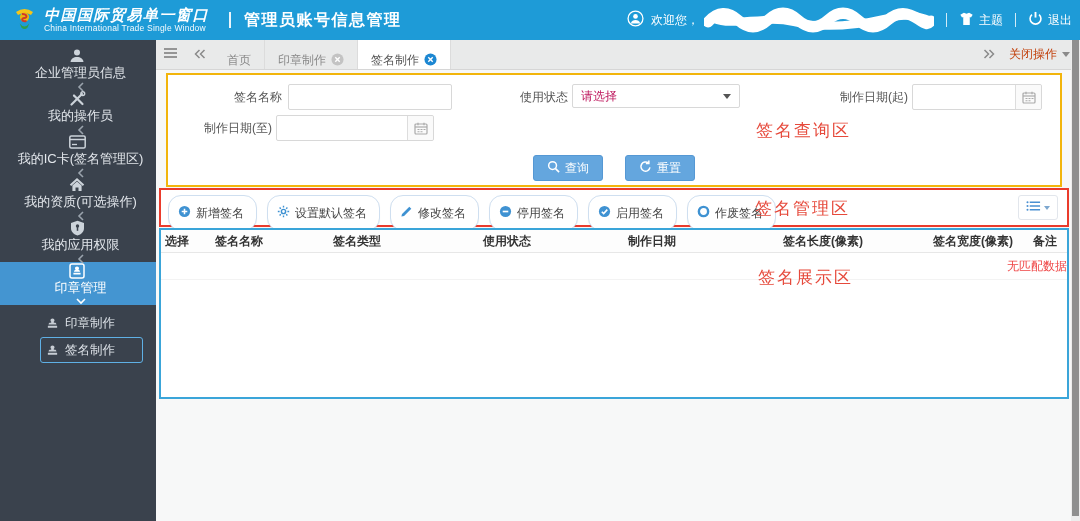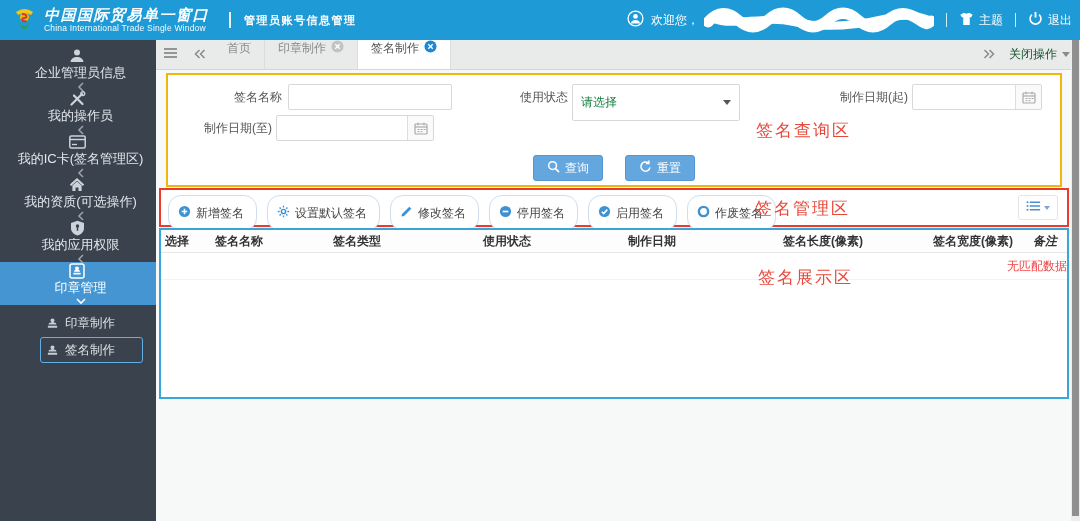--- a/index.html
+++ b/index.html
@@ -7,21 +7,21 @@
   body { font-family:"Liberation Sans","DejaVu Sans",sans-serif; background:#fff; overflow:hidden; }
   .screen { position:relative; width:1080px; height:521px; overflow:hidden; background:#f7f8f8; }
 
   
   .header { position:absolute; top:0; left:0; width:1080px; height:40px; background:#1e9bd7; display:flex; align-items:center; color:#fff; }
   .brand { display:flex; align-items:center; gap:8px; padding-left:13px; flex:none; }
   .brand-text { line-height:1.1; }
   .brand-title { font-size:15px; font-weight:bold; letter-spacing:1.5px;font-style:italic; }
   .brand-sub { font-size:8.5px; opacity:.95; letter-spacing:.2px; }
   .vbar { width:2px; height:16px; background:rgba(255,255,255,.9); margin:0 13px 0 20px; flex:none; }
-  .page-title { font-size:11px; font-weight:bold; letter-spacing:1.5px; flex:none; }
+  .page-title { font-size:16px; font-weight:bold; letter-spacing:1.5px; flex:none; }
   .hdr-right { margin-left:auto; display:flex; align-items:center; gap:7px; padding-right:8px; font-size:12px; }
   .hdr-right .thinbar { width:1px; height:14px; background:rgba(255,255,255,.8); margin:0 5px; }
   .hdr-link { display:flex; align-items:center; gap:5px; cursor:pointer; }
   .redaction { position:relative; width:230px; height:26px; margin-left:-2px; }
 
   
   .sidebar { position:absolute; top:40px; left:0; width:156px; bottom:0; background:#3a424d; }
   .nav { padding-top:7px; }
   .nav-item { height:43px; display:flex; align-items:center; padding:0 10px 0 15px; color:#e2e6eb; font-size:13px; cursor:pointer;flex-direction:column; }
   .nav-item .nicon { width:18px; height:17px; margin-right:7px; flex:none; display:flex; align-items:center; justify-content:center; }
@@ -30,36 +30,36 @@
   .nav-item.active { background:#4495d1; color:#fff; }
   .subnav { padding-top:5px; }
   .subnav-item { height:27px; display:flex; align-items:center; padding-left:46px; font-size:12.5px; color:#dde2e8; cursor:pointer; }
   .subnav-item .sicon { margin-right:6px; display:flex; align-items:center; }
   .subnav-item.selected { border:1px solid #5fb0e5; border-radius:3px; margin-left:40px; padding-left:5px; width:103px; height:26px; }
 
   
   .main { position:absolute; top:40px; left:156px; right:0; bottom:0; background:#f7f8f8; }
   .tabbar { position:absolute; top:0; left:0; right:0; height:30px; background:#e9eaea; border-bottom:1px solid #d6d6d6; display:flex; align-items:stretch; font-size:12px; color:#8a8a8a; }
   .tbtn { width:29px; display:flex; align-items:center; justify-content:center; cursor:pointer; }
-  .tab { display:flex; align-items:flex-start; gap:5px; padding:0 13px; border-right:1px solid #dcdcdc; cursor:pointer; white-space:nowrap; }
+  .tab { display:flex; align-items:flex-end; gap:5px; padding:0 13px; border-right:1px solid #dcdcdc; cursor:pointer; white-space:nowrap; }
   .tab.active { background:#fff; color:#555; }
   .tab-right { margin-left:auto; display:flex; align-items:center; gap:6px; padding-right:10px; }
   .caret-sm { width:0; height:0; border-left:4px solid transparent; border-right:4px solid transparent; border-top:5px solid #8a8a8a; }
   .scrollbar { position:absolute; top:0; right:0; width:9px; bottom:0; background:#ededed; }
   .scroll-thumb { position:absolute; top:0; left:1px; width:7px; height:99%; background:#8f8f8f; }
 
   .content { position:absolute; top:30px; left:0; right:9px; bottom:0; }
 
   
   .query-box { position:absolute; left:10px; top:3px; width:896px; height:114px; background:#fff; border:2px solid #f2b50c; }
   .fld-label { position:absolute; font-size:12px; color:#555; line-height:26px; text-align:right; white-space:nowrap; }
   .inp { position:absolute; height:26px; background:#fff; border:1px solid #d8d8d8; border-radius:2px; display:flex; align-items:center; }
   .inp input { border:none; outline:none; flex:1; min-width:0; height:100%; padding:0 6px; font-size:12px; background:transparent; }
   .addon { width:26px; height:100%; border-left:1px solid #ddd; background:#fafafa; display:flex; align-items:center; justify-content:center; border-radius:0 2px 2px 0; cursor:pointer; flex:none; }
-  .select { position:absolute; height:37px; background:#fff; border:1px solid #d8d8d8; border-radius:2px; display:flex; align-items:center; justify-content:space-between; padding:0 8px; font-size:12px; color:#15803d; cursor:pointer;text-align:center; }
+  .select { position:absolute; height:24px; background:#fff; border:1px solid #d8d8d8; border-radius:2px; display:flex; align-items:center; justify-content:space-between; padding:0 8px; font-size:12px; color:#be185d; cursor:pointer;text-align:center; }
   .caret-dk { width:0; height:0; border-left:4px solid transparent; border-right:4px solid transparent; border-top:5px solid #555; }
   .btn-row { position:absolute; left:0; right:0; top:80px; display:flex; justify-content:center; gap:22px; }
   .btn-blue { height:26px; padding:0 13px; background:#64a6de; border:1px solid #5598d4; border-radius:3px; color:#fff; font-size:12px; display:flex; align-items:center; gap:5px; cursor:pointer; }
   .zone-note { position:absolute; color:#e6493b; font-size:17px; letter-spacing:2px; white-space:nowrap; }
 
   
   .manage-box { position:absolute; left:3px; top:118px; width:910px; height:39px; background:#fff; border:2px solid #ea3b2c; }
   .pill-row { position:absolute; left:7px; top:5px; display:flex; gap:10px; }
   .pill { height:36px; border:1px solid #cfdff0; border-radius:13px; background:#fff; padding:0 12px 0 9px; display:flex; align-items:center; gap:5px; font-size:12px; color:#444; cursor:pointer; box-shadow:0 1px 1px rgba(0,0,0,.05); white-space:nowrap; }
   .list-btn { position:absolute; right:9px; top:5px; width:40px; height:25px; border:1px solid #e2e6ec; border-radius:3px; background:#fff; display:flex; align-items:center; justify-content:center; gap:3px; cursor:pointer; }
@@ -69,21 +69,21 @@
   .table-box { position:absolute; left:3px; top:158px; width:910px; height:171px; background:#fff; border:2px solid #3aa5d9; }
   .thead { display:flex; height:23px; border-bottom:1px solid #e7e7e7; background:#fdfdfd; font-size:12px; font-weight:bold; color:#333; align-items:center; }
   .th { padding-left:4px; white-space:nowrap; overflow:hidden; flex:none; }
   .th:nth-child(1){ width:50px; }
   .th:nth-child(2){ width:118px; }
   .th:nth-child(3){ width:150px; }
   .th:nth-child(4){ width:145px; }
   .th:nth-child(5){ width:155px; }
   .th:nth-child(6){ width:150px; }
   .th:nth-child(7){ width:100px; }
-  .th:nth-child(8){ flex:1;font-style:italic; }
+  .th:nth-child(8){ flex:1; }
   .empty-row { height:27px; border-bottom:1px solid #f3f3f3; display:flex; align-items:center; justify-content:flex-end; font-size:12px; color:#ef4444; }
 </style>
 </head>
 <body>
 
 <div class="screen">
 
   <div class="header">
     <div class="brand">
       <span>
@@ -291,21 +291,21 @@
         </span>
       </div>
       <div class="tab-right">
         <span class="tbtn">
           <span>
             <svg width="12" height="10" viewBox="0 0 12 10">
                 <path d="M1.5 1l4 4-4 4M6.5 1l4 4-4 4" stroke="#8a8a8a" stroke-width="1.5" fill="none"></path>
               </svg>
           </span>
         </span>
-        <span class="hdr-link" style="color:#14532d;">
+        <span class="hdr-link" style="color:#c2410c;">
           <span>关闭操作</span>
           <span class="caret-sm"></span>
         </span>
       </div>
     </div>
 
     <div class="content">
 
       <div class="query-box">
         <div class="fld-label" style="left:30px; top:9px; width:84px;">签名名称</div>

